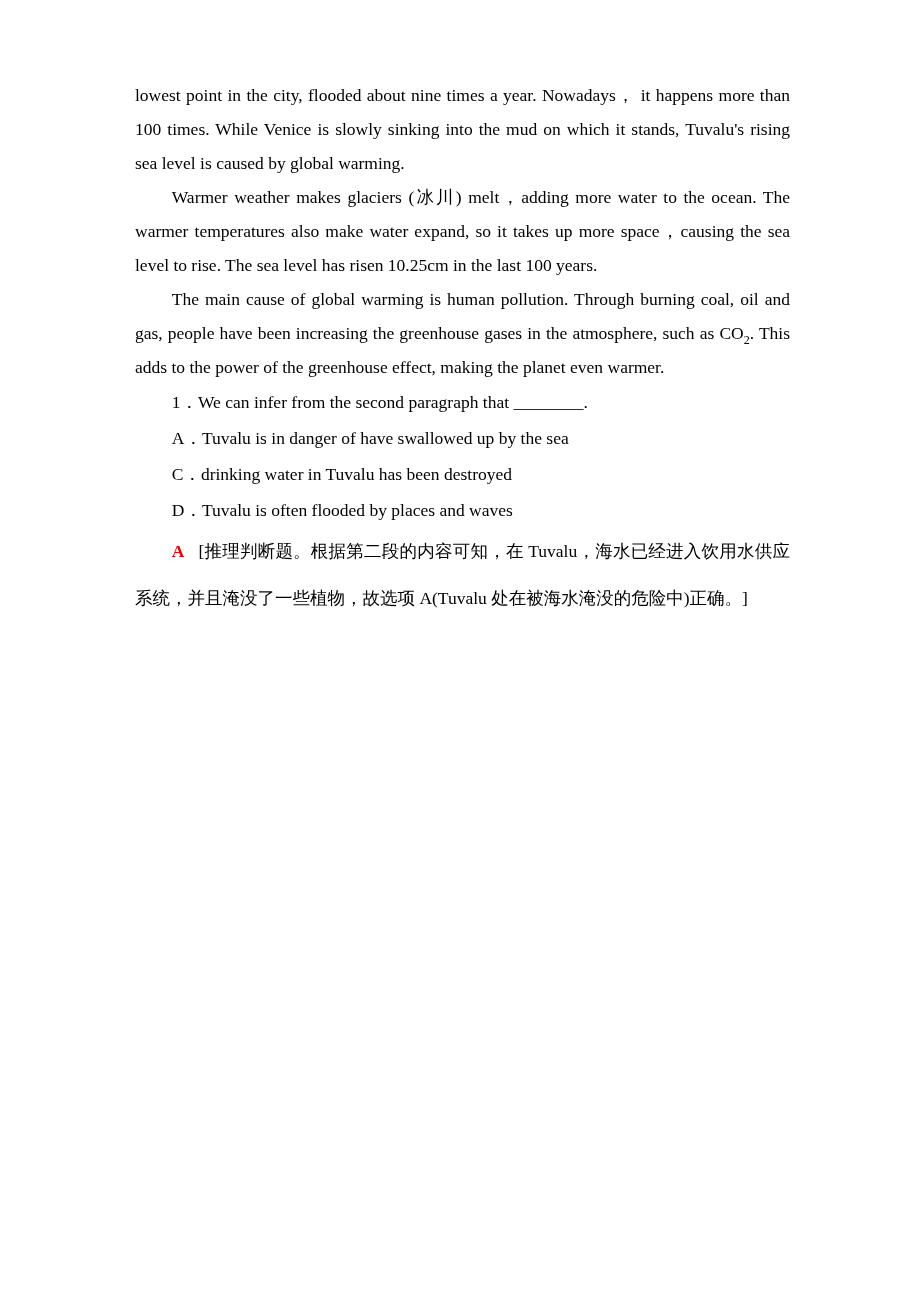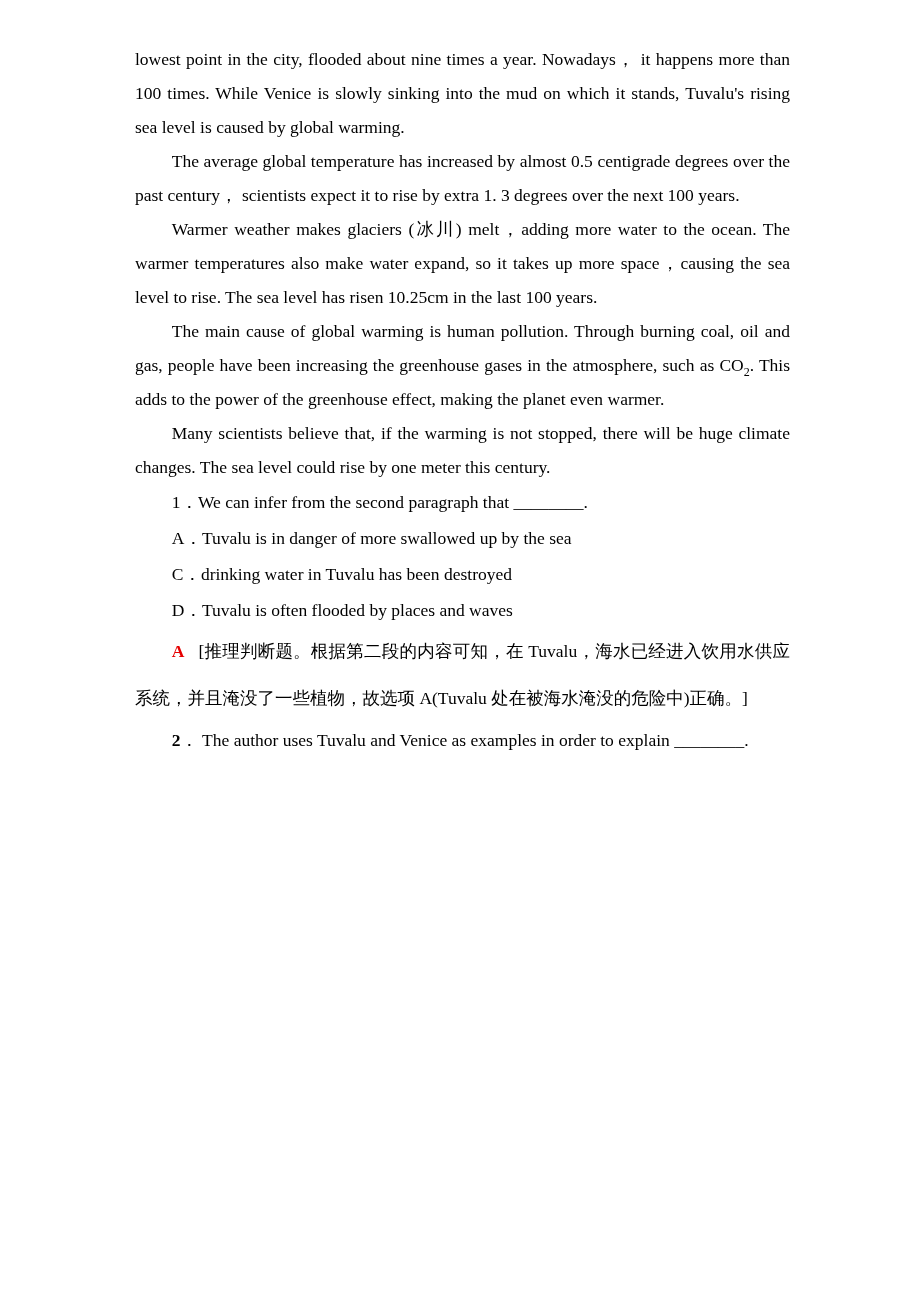--- a/index.html
+++ b/index.html
@@ -6,21 +6,21 @@
     margin: 0;
     padding: 0;
     background: #ffffff;
   }
   .page {
     position: relative;
     width: 920px;
     height: 1302px;
     box-sizing: border-box;
     background: #ffffff;
-    padding: 42px 130px 40px 135px;
+    padding: 78px 130px 40px 135px;
     overflow: hidden;
     font-family: "Liberation Serif", "DejaVu Serif", serif;
     color: #000000;
     font-size: 17.5px;
   }
   p { margin: 0; }
   .para {
     line-height: 34px;
     text-align: justify;
     text-indent: 2.1em;
@@ -59,34 +59,31 @@
   }
   b { font-weight: bold; }
 </style>
 </head>
 <body>
 
 <div class="page">
 
   <p class="para first">lowest point in the city, flooded about nine times a year. Nowadays， it happens more than 100 times. While Venice is slowly sinking into the mud on which it stands, Tuvalu's rising sea level is caused by global warming.</p>
 
-  <p class="para">The average global temperature has increased by almost 0.5 centigrade degrees over the past century， scientists expect it to rise by extra 1. 3 degrees over the next 100 years.</p>
 
   <p class="para">Warmer weather makes glaciers (冰川) melt，adding more water to the ocean. The warmer temperatures also make water expand, so it takes up more space，causing the sea level to rise. The sea level has risen 10.25cm in the last 100 years.</p>
 
   <p class="para"><span>The main cause of global warming is human pollution. Through burning coal, oil and gas, people have been increasing the greenhouse gases in the atmosphere, such as CO</span><sub>2</sub><span>. This adds to the power of the greenhouse effect, making the planet even warmer.</span></p>
 
-  <p class="para">Many scientists believe that, if the warming is not stopped, there will be huge climate changes. The sea level could rise by one meter this century.</p>
 
 
 
   <p class="qline">1．We can infer from the second paragraph that ________.</p>
 
-  <div class="option">A．Tuvalu is in danger of more swallowed up by the sea</div>
+  <div class="option">A．Tuvalu is in danger of have swallowed up by the sea</div>
   <div class="option">C．drinking water in Tuvalu has been destroyed</div>
   <div class="option">D．Tuvalu is often flooded by places and waves</div>
 
   <p class="zh"><b class="answer-letter">A</b><span class="ans-gap"></span><span>[推理判断题。根据第二段的内容可知，在 Tuvalu，海水已经进入饮用水供应系统，并且淹没了一些植物，故选项 A(Tuvalu 处在被海水淹没的危险中)正确。]</span></p>
 
-  <p class="qline"><b>2</b><span>． The author uses Tuvalu and Venice as examples in order to explain ________.</span></p>
 
 
 </div>
 
 </body></html>

